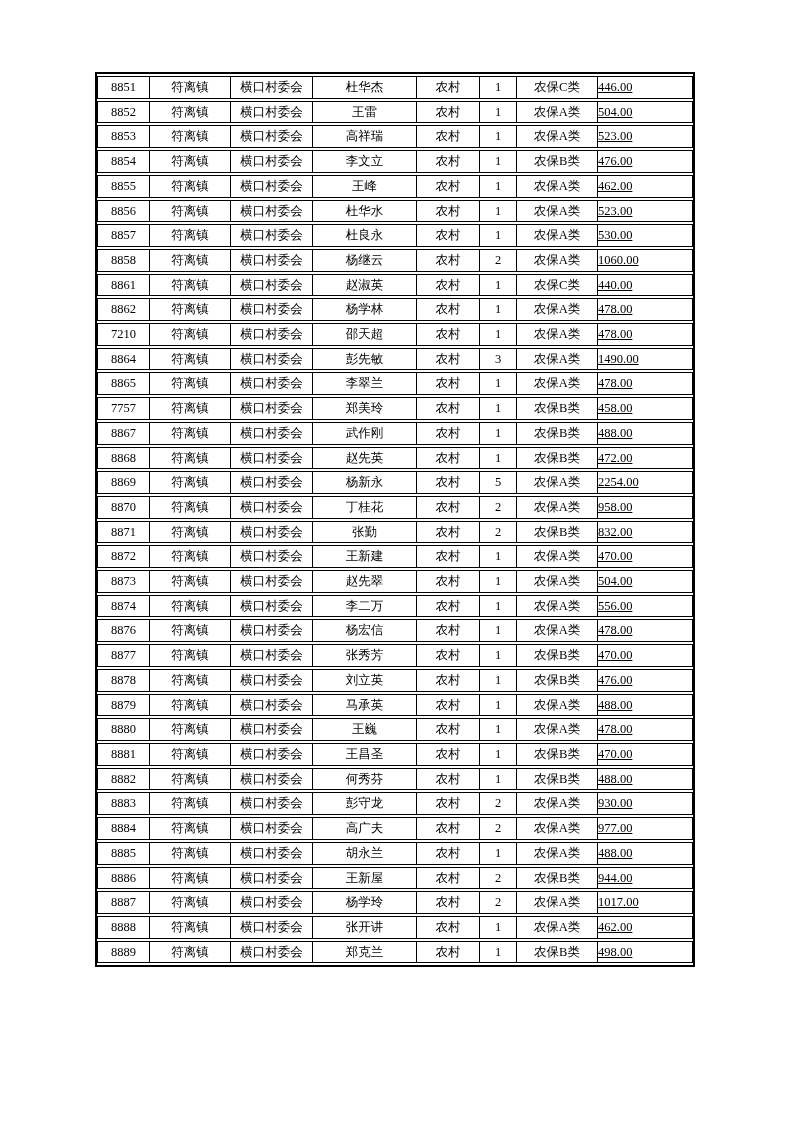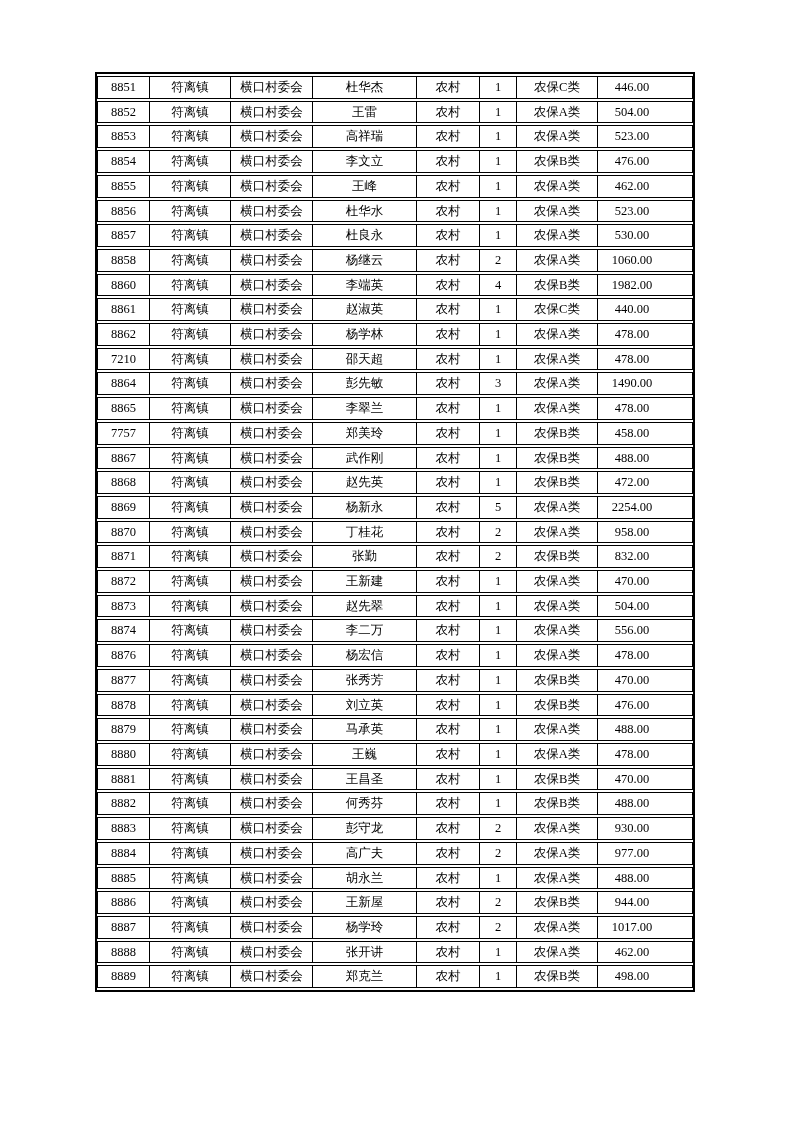--- a/index.html
+++ b/index.html
@@ -42,22 +42,23 @@
     line-height: 20.7px;
     text-align: center;
     white-space: nowrap;
     overflow: hidden;
     vertical-align: middle;
   }
   table.roster td:last-child {
     border-right: 1px solid #000000;
   }
   table.roster td.amount {
-    text-align: center;
+    text-align: left;
     padding-right: 26px;
+    text-decoration: underline;
   }
 </style>
 </head>
 <body>
 
 <div class="page">
   <table class="roster">
     <colgroup>
       <col style="width:52px">
       <col style="width:81px">
@@ -143,30 +144,20 @@
           <td>8858</td>
           <td>符离镇</td>
           <td>横口村委会</td>
           <td>杨继云</td>
           <td>农村</td>
           <td>2</td>
           <td>农保A类</td>
           <td class="amount">1060.00</td>
         </tr>
         <tr>
-          <td>8860</td>
-          <td>符离镇</td>
-          <td>横口村委会</td>
-          <td>李端英</td>
-          <td>农村</td>
-          <td>4</td>
-          <td>农保B类</td>
-          <td class="amount">1982.00</td>
-        </tr>
-        <tr>
           <td>8861</td>
           <td>符离镇</td>
           <td>横口村委会</td>
           <td>赵淑英</td>
           <td>农村</td>
           <td>1</td>
           <td>农保C类</td>
           <td class="amount">440.00</td>
         </tr>
         <tr>

